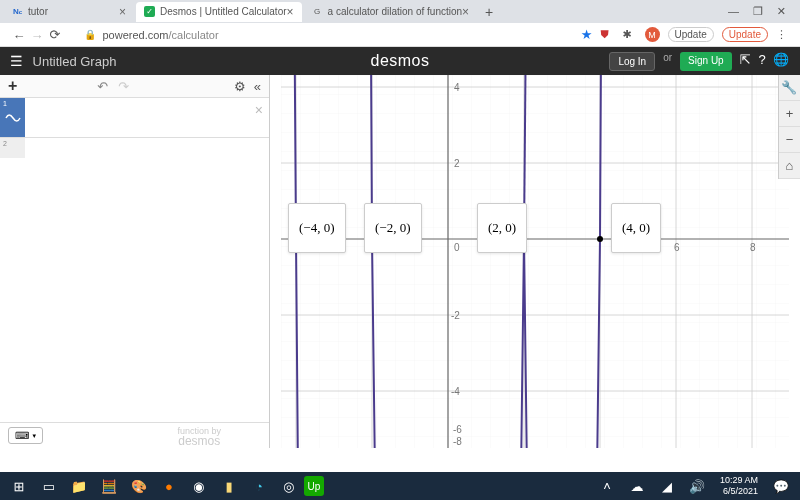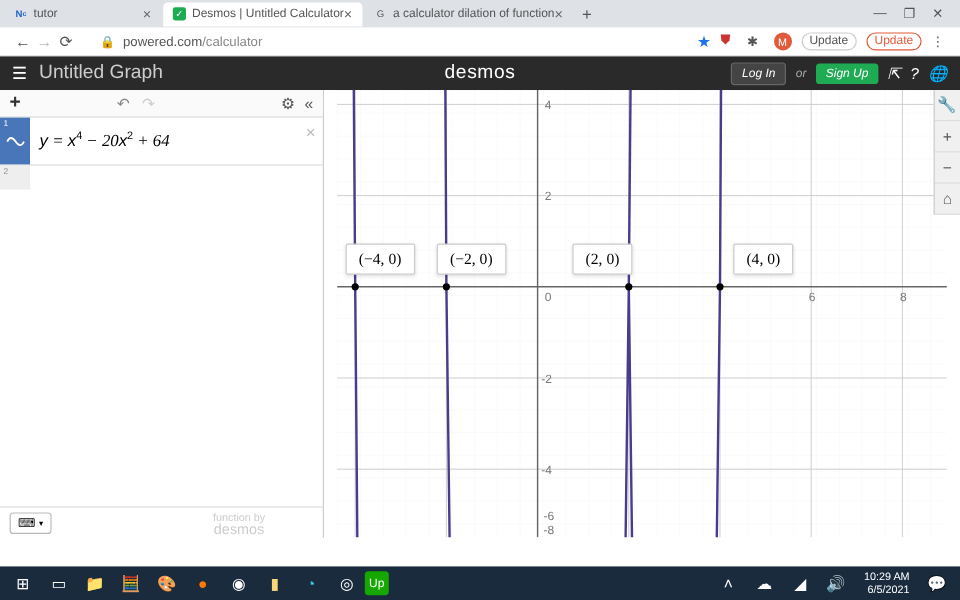--- a/index.html
+++ b/index.html
@@ -19,23 +19,23 @@
 .lock { margin-right: 6px; color: #666; font-size: 10px; }
 .ext-area { display: flex; align-items: center; gap: 8px; }
 .star { color: #1a73e8; font-size: 13px; }
 .ext-icon { width: 14px; height: 14px; font-size: 11px; color: #555; }
 .avatar { width: 15px; height: 15px; border-radius: 50%; background: #e25a3c; color: #fff; font-size: 9px; display: flex; align-items: center; justify-content: center; }
 .paused { font-size: 10px; color: #555; border: 1px solid #ccc; border-radius: 10px; padding: 1px 6px; }
 .update { font-size: 10px; color: #e25a3c; border: 1px solid #e25a3c; border-radius: 10px; padding: 1px 6px; }
 
 .app-header { height: 28px; background: #2a2a2a; display: flex; align-items: center; color: #fff; padding: 0 10px; font-size: 12px; }
 .hamburger { margin-right: 10px; font-size: 14px; cursor: pointer; }
-.title { color: #ccc; font-size: 16px; }
+.title { color: #ccc; font-size: 13px; }
 .logo { position: absolute; left: 50%; transform: translateX(-50%); font-size: 16px; letter-spacing: 0.5px; font-weight: 400; }
-.header-right { margin-left: auto; display: flex; align-items: center; gap: 8px; font-style: italic; }
+.header-right { margin-left: auto; display: flex; gap: 8px; }
 .login { background: #444; border: 1px solid #666; color: #fff; padding: 3px 8px; font-size: 10px; border-radius: 3px; cursor: pointer; }
 .or { color: #aaa; font-size: 10px; }
 .signup { background: #1fab54; color: #fff; padding: 3px 8px; font-size: 10px; border-radius: 3px; cursor: pointer; }
 .hdr-icon { color: #fff; font-size: 13px; cursor: pointer; }
 
 .content { display: flex; height: 373px; position: relative; }
 .sidebar { width: 270px; border-right: 1px solid #ccc; display: flex; flex-direction: column; position: relative; background: #fff; }
 .sb-toolbar { height: 23px; display: flex; align-items: center; padding: 0 8px; background: #fafafa; border-bottom: 1px solid #ddd; }
 .add { font-size: 16px; color: #333; cursor: pointer; font-weight: bold; }
 .undo-redo { margin-left: 80px; display: flex; gap: 10px; color: #888; font-size: 13px; }
@@ -55,21 +55,21 @@
 
 .sb-footer { margin-top: auto; height: 26px; display: flex; align-items: center; padding: 0 8px; border-top: 1px solid #ddd; }
 .kbd { border: 1px solid #bbb; border-radius: 3px; padding: 2px 6px; font-size: 10px; cursor: pointer; display: flex; align-items: center; gap: 3px; }
 .powered { margin-left: auto; margin-right: 40px; font-size: 9px; color: #ccc; text-align: center; line-height: 10px; }
 
 .graph { flex: 1; position: relative; background: #fff; overflow: hidden; }
 .graph svg { width: 100%; height: 100%; }
 .rtool { position: absolute; right: 0; top: 0; width: 22px; background: #f0f0f0; border-left: 1px solid #ccc; }
 .rtool div { height: 26px; display: flex; align-items: center; justify-content: center; font-size: 13px; color: #555; cursor: pointer; border-bottom: 1px solid #ddd; }
 
-.pt-label { position: absolute; background: #fff; border: 1px solid #ccc; padding: 4px 10px; font-family: 'Times New Roman', serif; font-size: 13px; border-radius: 2px; box-shadow: 0 1px 3px rgba(0,0,0,0.1); }
+.pt-label { position: absolute; background: #fff; border: 1px solid #ccc; padding: 16px 10px; font-family: 'Times New Roman', serif; font-size: 13px; border-radius: 2px; box-shadow: 0 1px 3px rgba(0,0,0,0.1); }
 
 .taskbar { position: absolute; bottom: 0; left: 0; right: 0; height: 28px; background: #1a2b3e; display: flex; align-items: center; padding: 0 4px; }
 .tb-icon { width: 30px; height: 28px; display: flex; align-items: center; justify-content: center; font-size: 13px; color: #fff; cursor: pointer; }
 .tb-right { margin-left: auto; display: flex; align-items: center; color: #fff; font-size: 9px; }
 .tb-time { text-align: right; margin: 0 8px; line-height: 11px; }
 </style>
 </head>
 <body>
 
 <div class="browser-tabs">
@@ -141,21 +141,20 @@
       <span class="gear">⚙</span>
       <span class="collapse">«</span>
     </div>
     <div class="expr-row">
       <div class="expr-tab">
         <span class="expr-num">1</span>
         <svg class="wave-icon" viewBox="0 0 16 16">
             <path d="M1 8 Q4 2 8 8 T15 8" stroke="#fff" stroke-width="1.5" fill="none"></path>
           </svg>
       </div>
-      <div class="expr-body"><span style="font-style:italic">y</span> = <span style="font-style:italic">x</span><sup>4</sup> − 20<span style="font-style:italic">x</span><sup>2</sup> + 64</div>
       <span class="expr-close">×</span>
     </div>
     <div class="expr-row empty">
       <div class="expr-tab">
           <span class="empty-num">2</span>
         </div>
     </div>
     <div class="sb-footer">
       <span class="kbd">⌨ <span style="font-size:7px">▾</span></span>
       <div class="powered">

